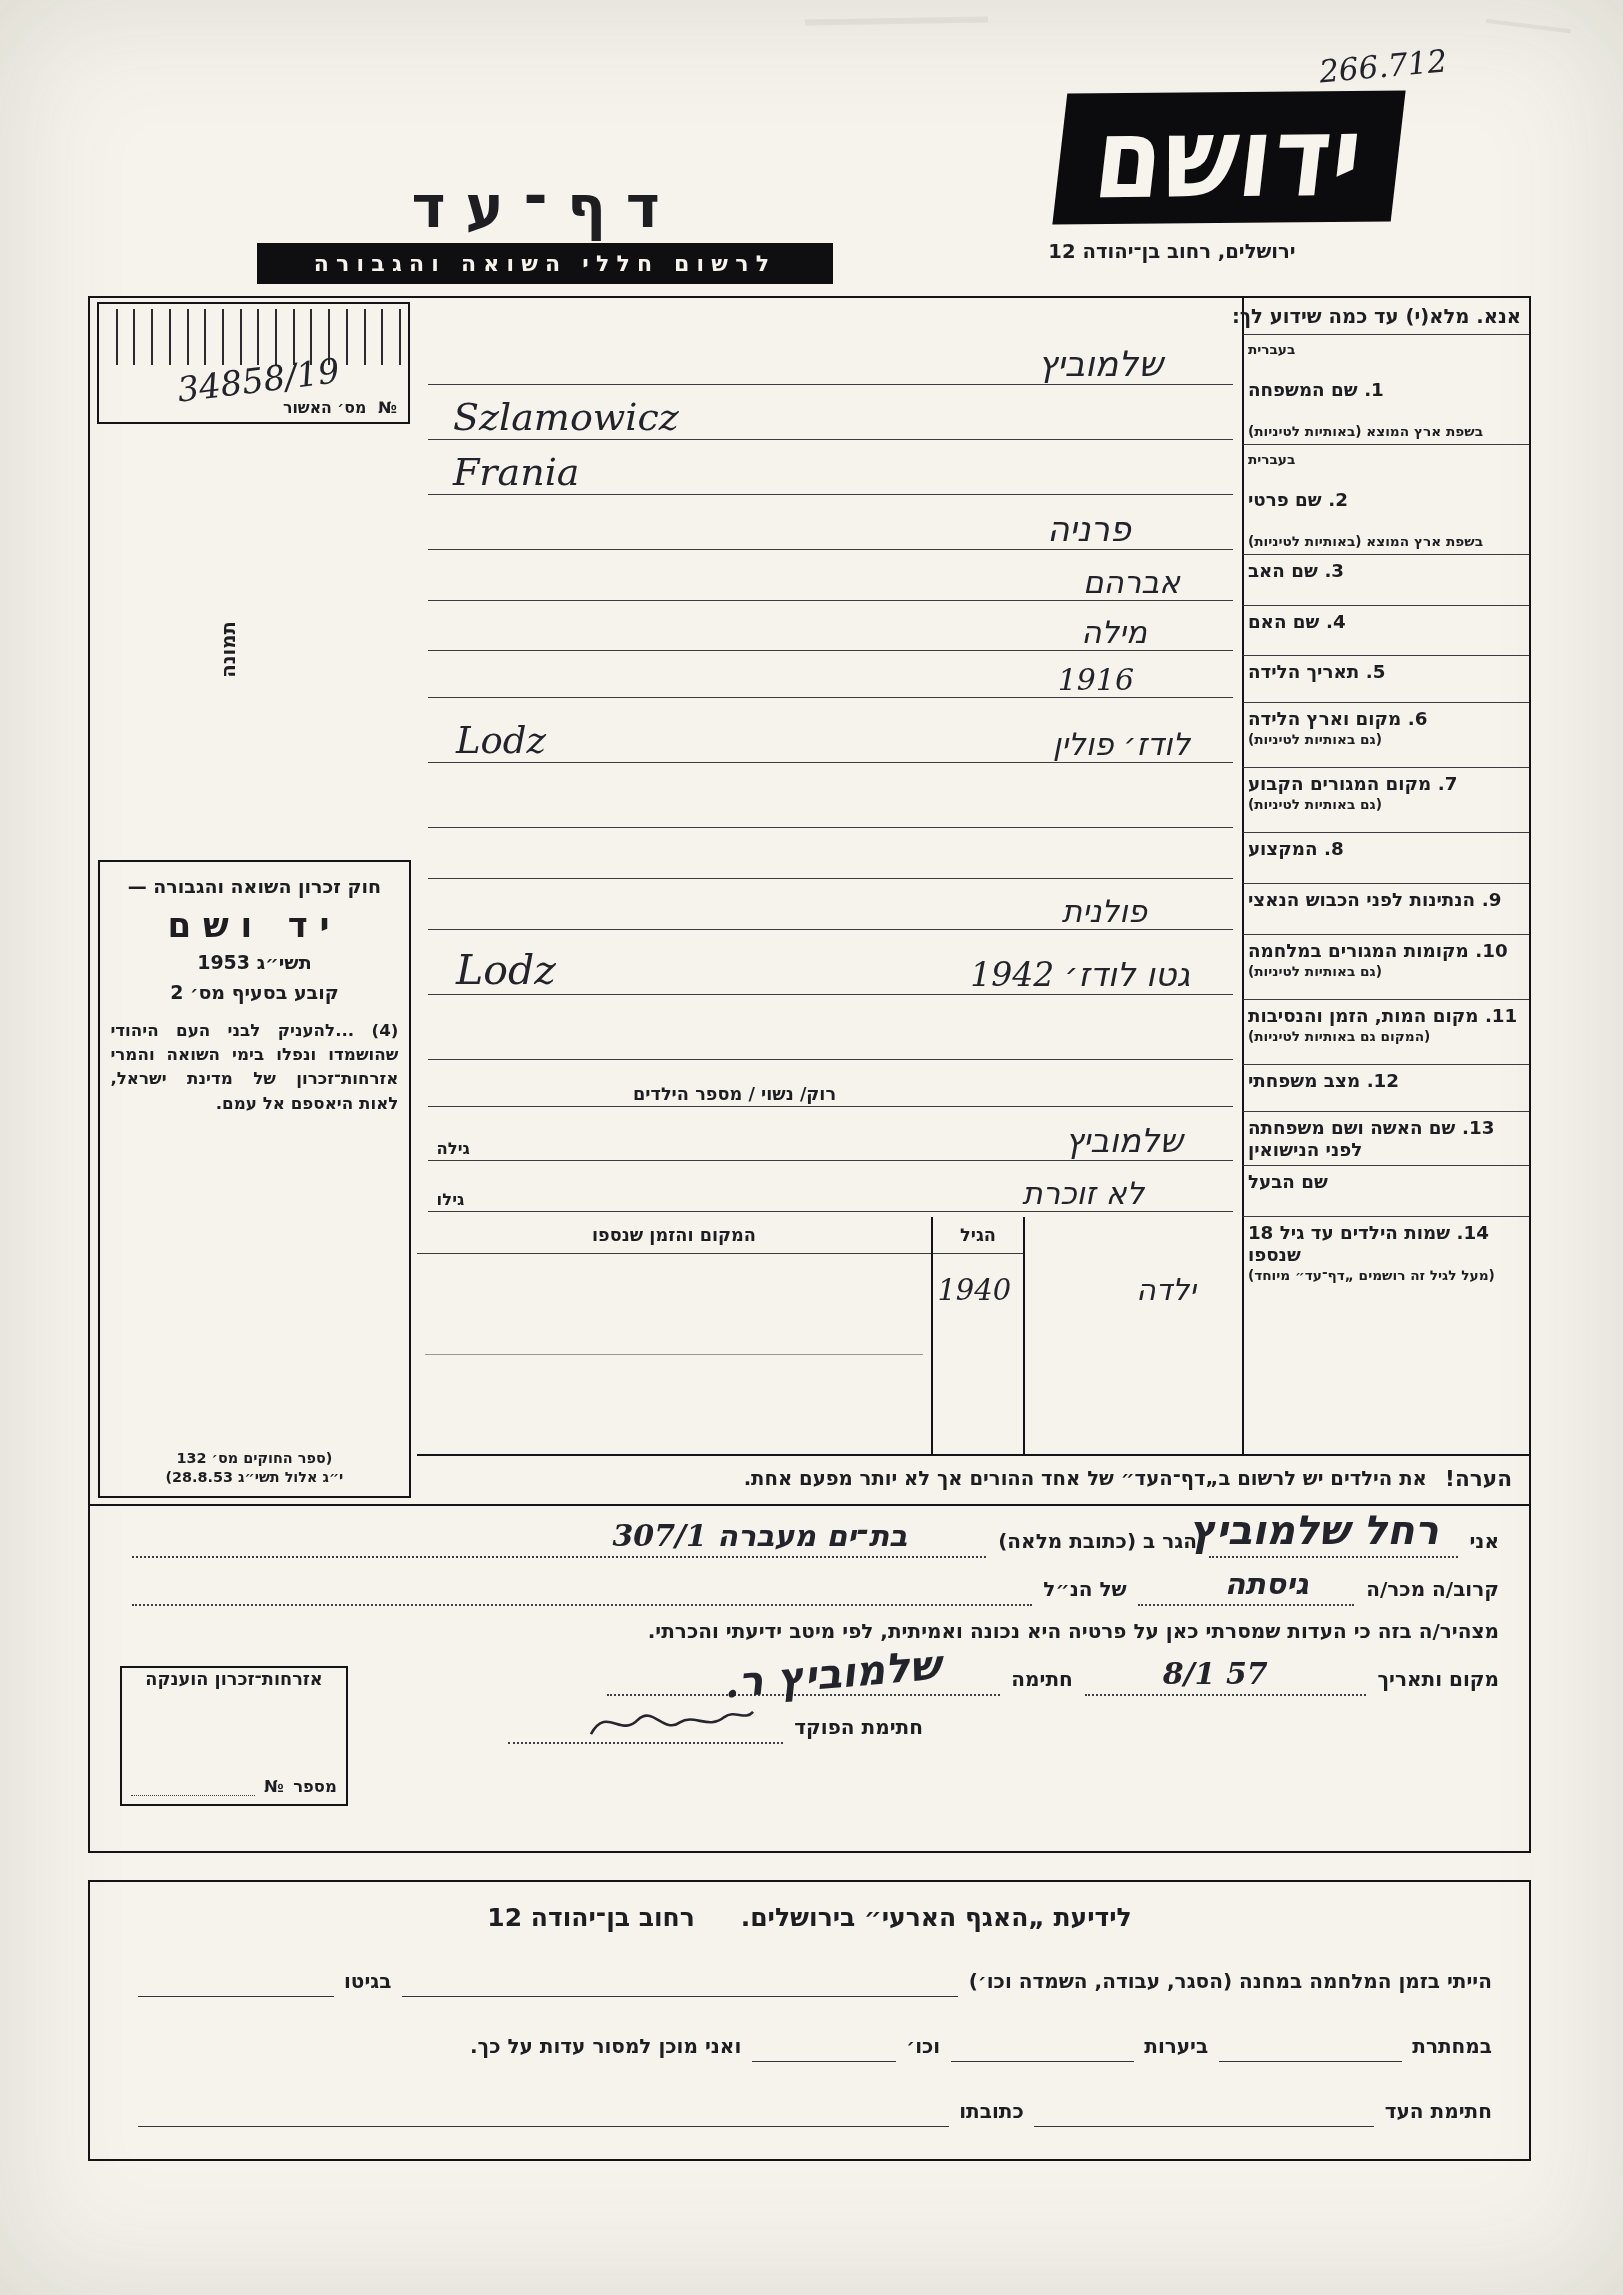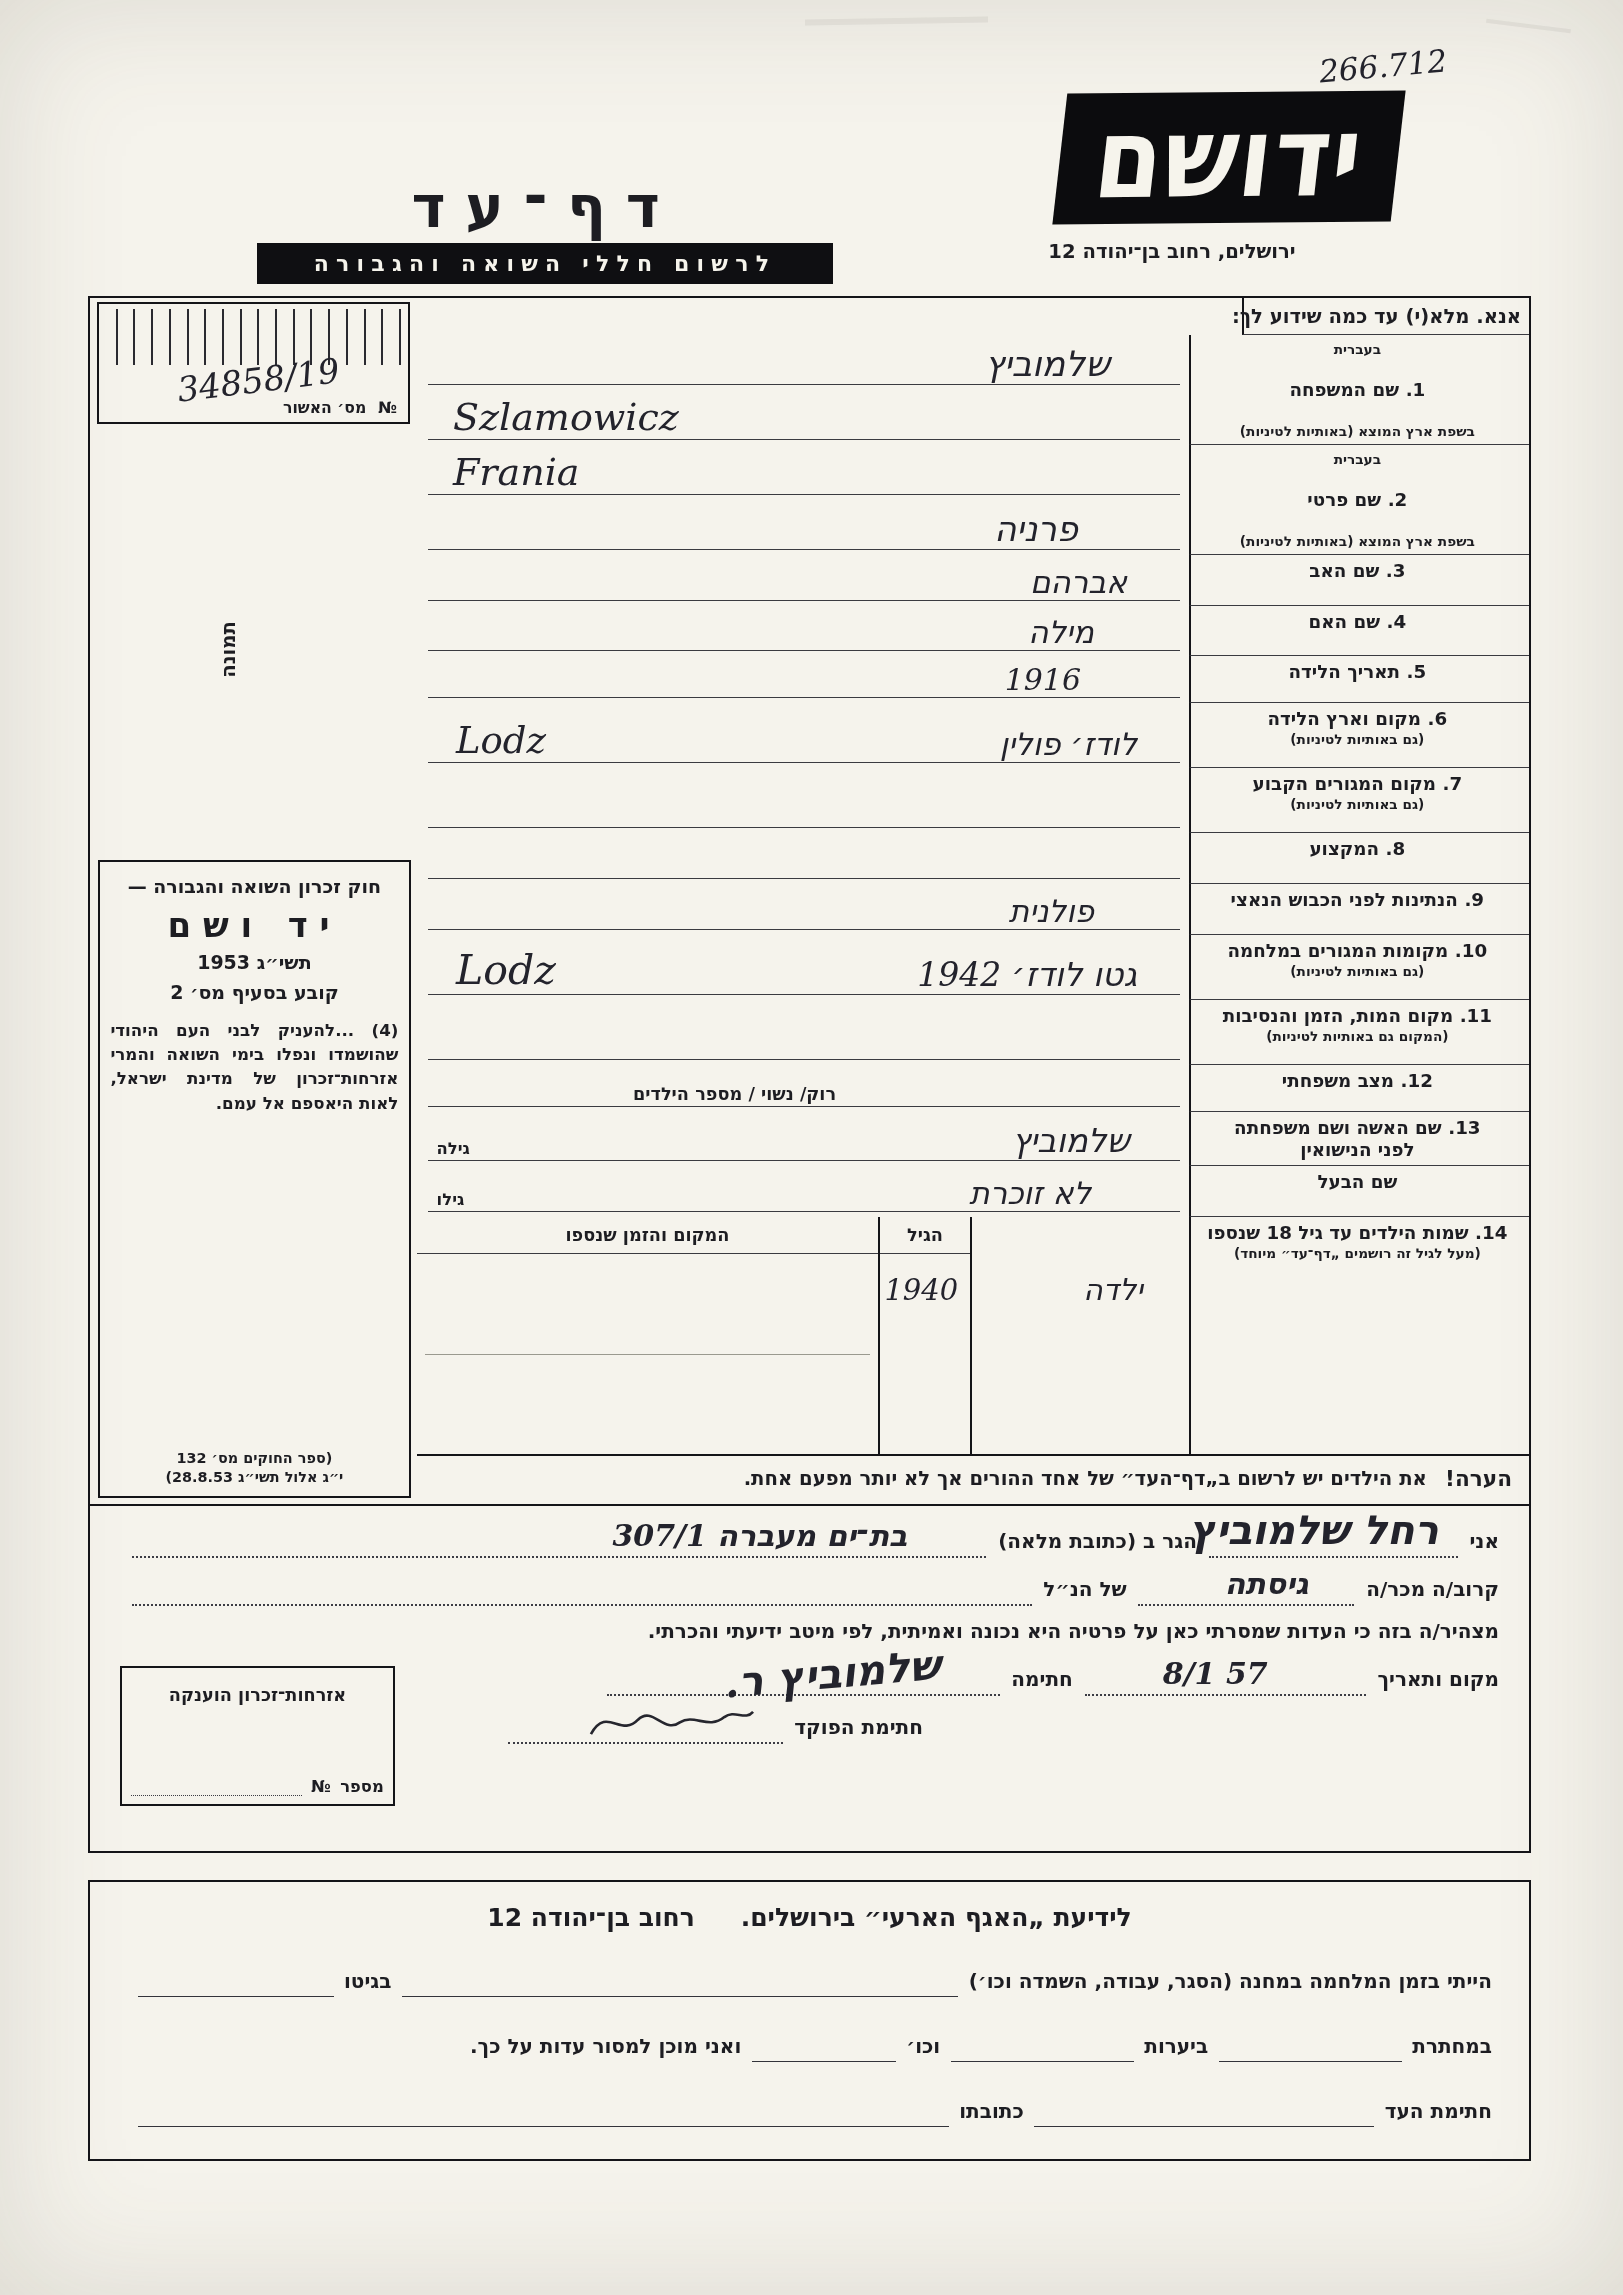--- a/index.html
+++ b/index.html
@@ -28,21 +28,21 @@
 .law-box{position:absolute;left:7.9px;top:562px;width:313px;height:638px;border:2px solid #141418;padding:13px 10.5px;text-align:center}
 .law-heading{font-size:19px;font-weight:bold}
 .law-name{font-size:34px;font-weight:bold;letter-spacing:11.8px;margin-top:7.9px}
 .law-year{font-size:19px;font-weight:bold;margin-top:6.5px}
 .law-section{font-size:19px;font-weight:bold;margin-top:7.9px;margin-bottom:14.4px}
 .law-body,.law-clause{text-align:justify;font-size:16.7px;line-height:1.46;font-weight:bold;margin-bottom:11.8px}
 .law-foot{position:absolute;bottom:9.2px;left:0;right:0;font-size:14.4px;font-weight:bold;line-height:1.3}
 
 .rows{position:absolute;left:327px;right:0;top:0;bottom:0;display:flex;flex-direction:column}
 .row{position:relative;display:flex}
-.flabel{width:340px;border-left:2px solid #141418;border-bottom:1.3px solid #3a3a40;padding:5.2px 9.2px 3.9px 3.9px;font-weight:bold;font-size:18.3px;line-height:1.2;text-align:center}
+.flabel{width:287px;border-left:2px solid #141418;border-bottom:1.3px solid #3a3a40;padding:5.2px 9.2px 3.9px 3.9px;font-weight:bold;font-size:18.3px;line-height:1.2;text-align:left}
 .flabel .sub{display:block;font-size:13.7px;line-height:1.15;margin-top:2px}
 .flabel .main{display:block}
 .num{margin-left:6.5px}
 .stack{display:flex;flex-direction:column;justify-content:space-between}
 .fanswer{flex:1;position:relative}
 .wline{position:absolute;left:10.5px;right:9.2px;bottom:5.2px;border-bottom:1.3px solid #3a3a40}
 .fanswer .hand,.subline .hand{position:absolute;bottom:6.5px}
 .subline{flex:1;position:relative}
 .two{display:flex;flex-direction:column}
 .instr{height:37px}
@@ -60,21 +60,21 @@
 .noterow{height:47px;border-top:2px solid #141418;display:flex;align-items:center;gap:18.3px;padding:0 17px;font-size:19.6px;font-weight:bold}
 .note-label{font-size:21.6px}
 
 
 .decl-box{position:absolute;left:88px;top:1505px;width:1443px;height:348px;border:2.6px solid #141418;border-top:none;padding:19.6px 30px}
 .dline{display:flex;align-items:flex-end;font-size:20px;font-weight:bold;line-height:1.2}
 .dlabel{white-space:nowrap;padding-bottom:5.2px}
 .dblank{position:relative;border-bottom:2px dotted #3c3c44;height:31px;margin:0 11.8px}
 .dblank .hand{position:absolute;bottom:2.6px}
 .dtext{margin-top:13px;font-size:20px;font-weight:bold}
-.grant-box{position:absolute;left:30px;top:161px;width:275px;height:140px;border:2px solid #141418;padding:17px}
+.grant-box{position:absolute;left:30px;top:161px;width:228px;height:140px;border:2px solid #141418;padding:1px}
 .grant-title{text-align:center;font-size:17.7px;font-weight:bold}
 .grant-row{position:absolute;bottom:7.9px;right:9.2px;left:9.2px;display:flex;align-items:flex-end;gap:9.2px;font-size:16.4px;font-weight:bold}
 .gblank{flex:1;border-bottom:1.3px dotted #3c3c44;height:22px}
 
 
 .info-box{position:absolute;left:88px;top:1880px;width:1443px;height:281px;border:2.6px solid #141418;padding:21px 37px}
 .info-title{display:flex;justify-content:center;gap:46px;font-size:25px;font-weight:bold}
 .iline{display:flex;align-items:flex-end;font-size:20px;font-weight:bold;margin-top:37px}
 .iline .lbl{white-space:nowrap;padding-bottom:3.9px}
 .iblank{border-bottom:1.3px solid #33333a;height:27.5px;margin:0 10.5px}

